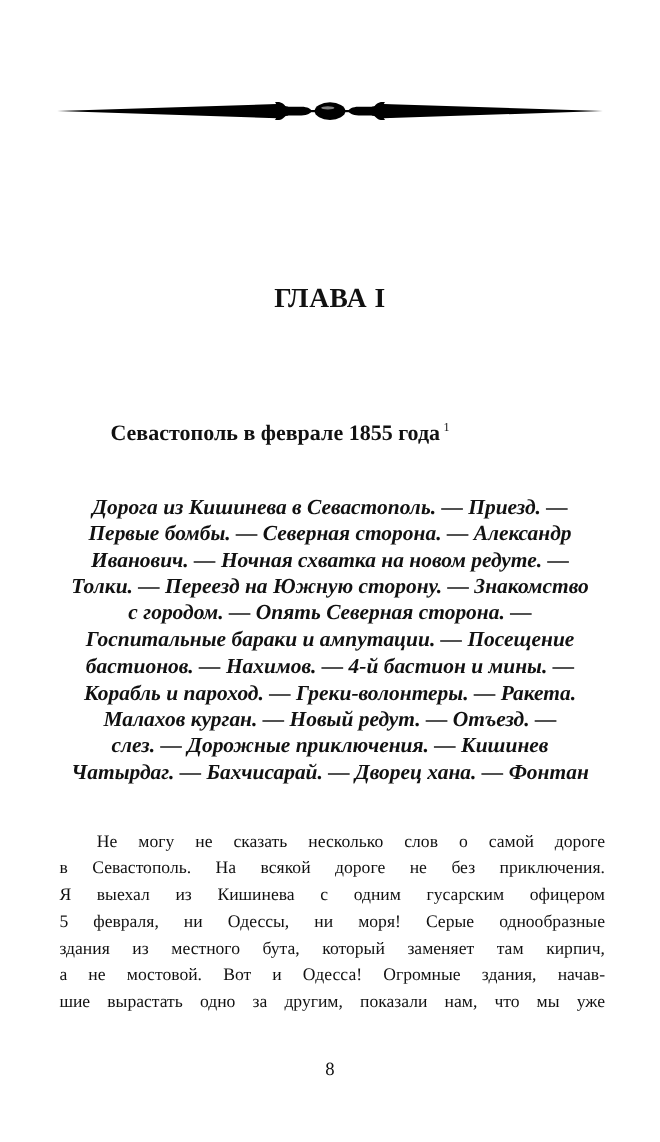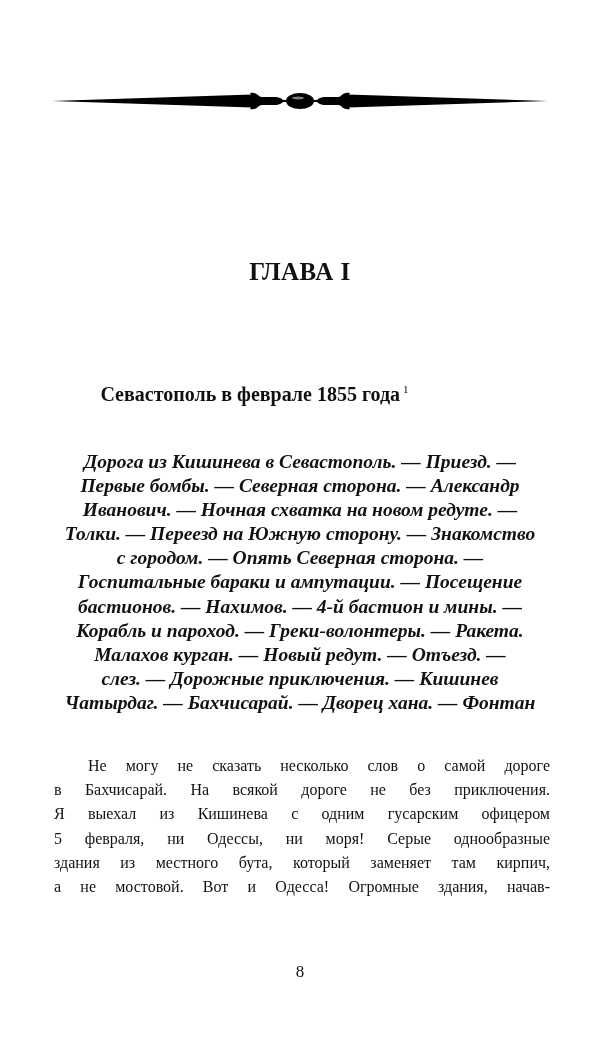--- a/index.html
+++ b/index.html
@@ -53,20 +53,21 @@
   <div>Госпитальные бараки и ампутации. — Посещение</div>
   <div>бастионов. — Нахимов. — 4-й бастион и мины. —</div>
   <div>Корабль и пароход. — Греки-волонтеры. — Ракета.</div>
   <div>Малахов курган. — Новый редут. — Отъезд. —</div>
   <div>слез. — Дорожные приключения. — Кишинев</div>
   <div>Чатырдаг. — Бахчисарай. — Дворец хана. — Фонтан</div>
 </div>
 
 <div class="body-text">
   <div class="first">Не могу не сказать несколько слов о самой дороге</div>
-  <div>в Бахчисарай. На всякой дороге не без приключения.</div>
+  <div>в Севастополь. На всякой дороге не без приключения.</div>
   <div>Я выехал из Кишинева с одним гусарским офицером</div>
   <div>5 февраля, ни Одессы, ни моря! Серые однообразные</div>
   <div>здания из местного бута, который заменяет там кирпич,</div>
   <div>а не мостовой. Вот и Одесса! Огромные здания, начав-</div>
+  <div>шие вырастать одно за другим, показали нам, что мы уже</div>
 </div>
 
 <div class="page-number">8</div>
 
 </body></html>

